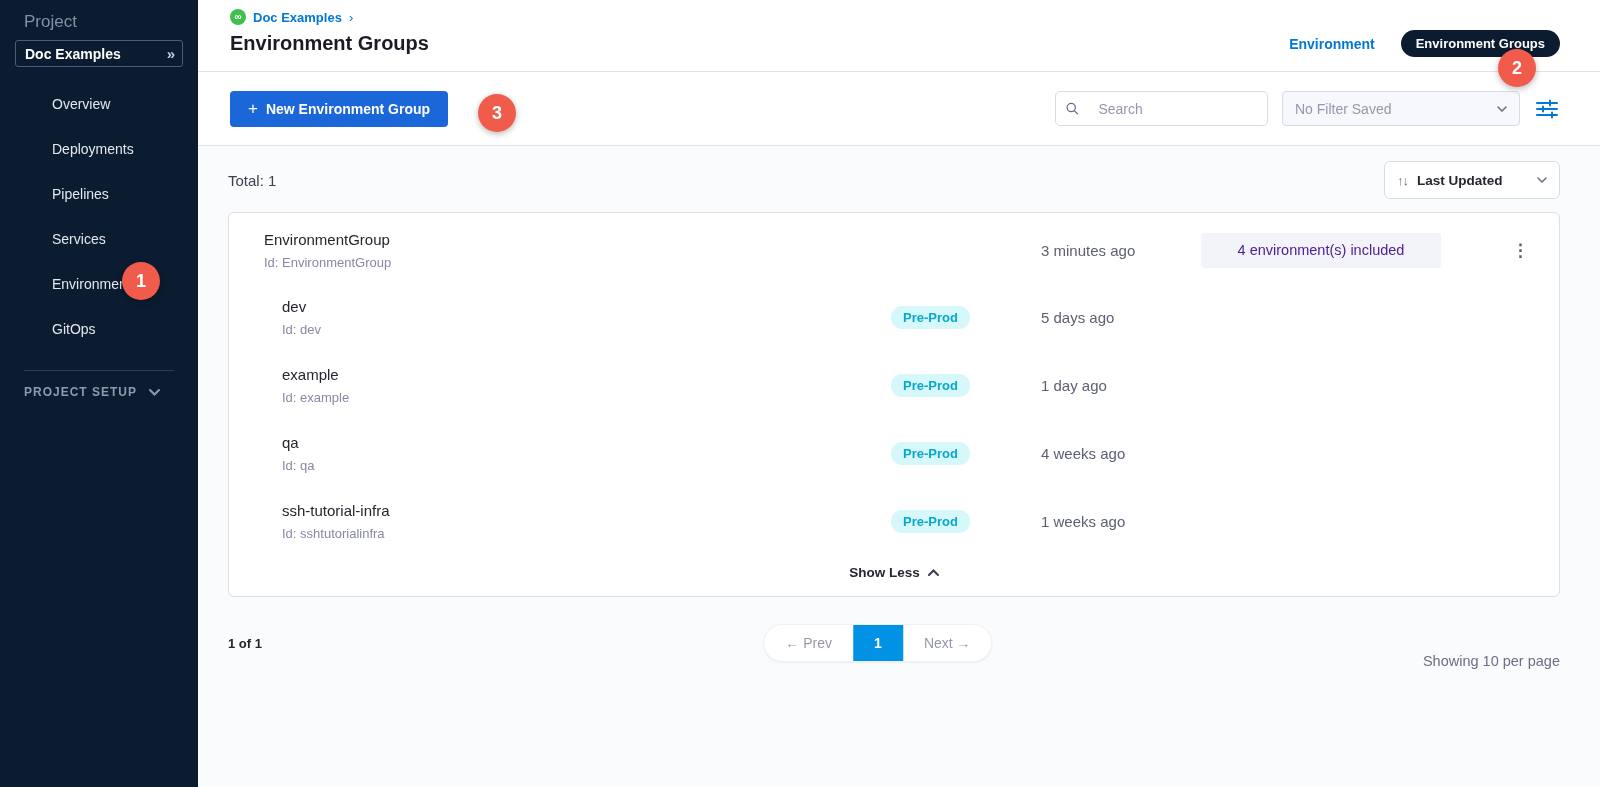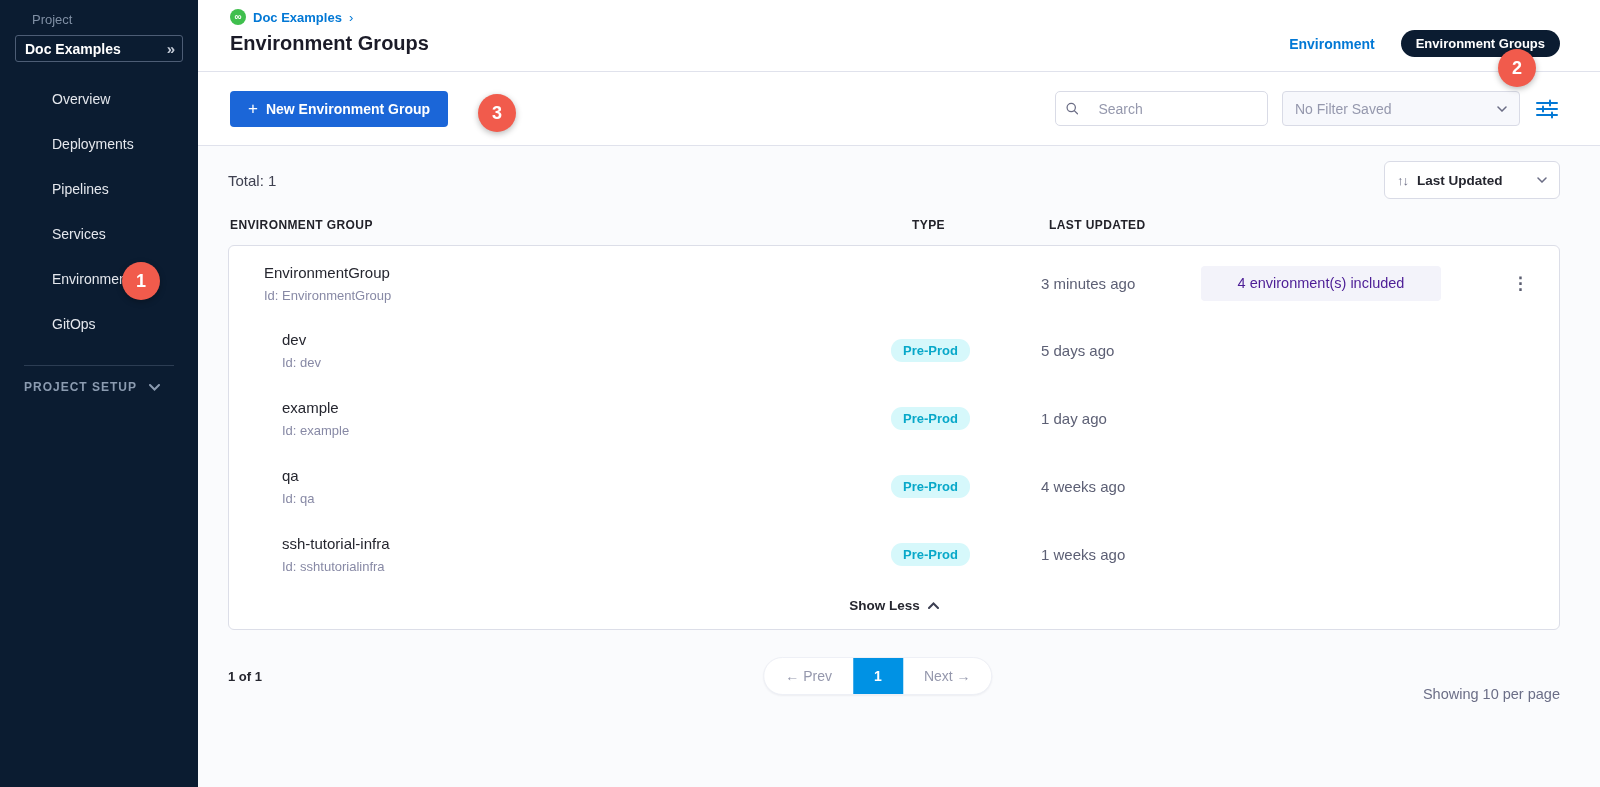--- a/index.html
+++ b/index.html
@@ -2,21 +2,21 @@
 <html><head>
 <meta charset="utf-8">
 <style>
   * { margin:0; padding:0; box-sizing:border-box; }
   html,body { width:1600px; height:787px; overflow:hidden; }
   body { font-family:"Liberation Sans", sans-serif; background:#fff; }
   .app { position:relative; width:1600px; height:787px; display:flex; }
 
   
   .sidebar { width:198px; min-width:198px; height:100%; background:#0b1c31; color:#e4e7ed; padding-top:12px; }
-  .project-label { color:#8090a5; font-size:13px; padding-left:32px; }
+  .project-label { color:#8090a5; font-size:17px; padding-left:24px; }
   .project-box { margin:8px 15px 0 15px; border:1px solid #4d5d75; border-radius:3px; height:27px;
     display:flex; align-items:center; justify-content:space-between; padding:0 9px; cursor:pointer; }
   .project-name { color:#fff; font-size:14px; font-weight:700; }
   .project-expand { color:#c3cad6; font-size:15px; font-weight:700; letter-spacing:-2px; }
   .nav { margin-top:14px; }
   .nav-item { height:45px; display:flex; align-items:center; padding-left:24px; font-size:14px;
     color:#e4e7ed; cursor:pointer;margin-left:28px; }
   .sidebar-divider { border:none; border-top:1px solid #2c3d53; margin:19px 24px 0 24px; }
   .project-setup { margin-top:14px; padding-left:24px; display:flex; align-items:center; gap:12px;
     color:#8b9bb0; font-size:12px; font-weight:700; letter-spacing:1px; cursor:pointer; }
@@ -196,25 +196,20 @@
         <span class="total-text">Total: 1</span>
         <div class="sort-box">
           <span class="sort-arrows">↑↓</span>
           <span class="sort-label">Last Updated</span>
           <svg width="10" height="6" viewBox="0 0 10 6">
               <path d="M1 1l4 4 4-4" stroke="#6b6d85" stroke-width="1.5" fill="none" stroke-linecap="round"></path>
             </svg>
         </div>
       </div>
 
-      <div class="table-head">
-        <span class="th">ENVIRONMENT GROUP</span>
-        <span class="th">TYPE</span>
-        <span class="th">LAST UPDATED</span>
-      </div>
 
       <div class="card">
 
         <div class="row row-main">
           <div class="name-cell">
             <div class="env-name">EnvironmentGroup</div>
             <div class="env-id">Id: EnvironmentGroup</div>
           </div>
           <div></div>
           <div class="updated-cell">3 minutes ago</div>

